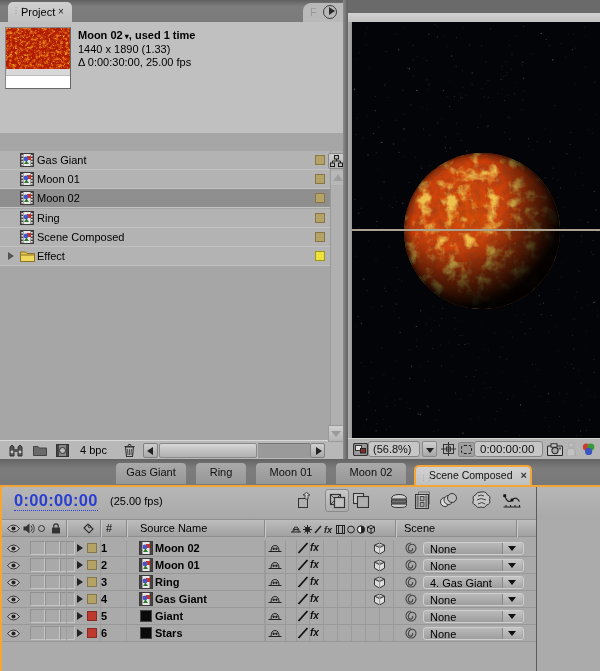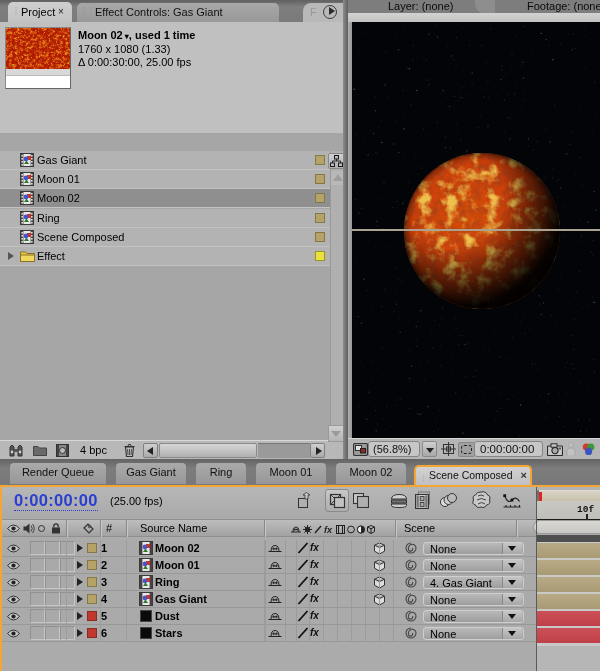--- a/index.html
+++ b/index.html
@@ -52,24 +52,20 @@
 <body>
 <div id="root">
 
 <div class="abs" id="project">
   <div class="abs" id="pj-tabbar">
     <div class="abs tab-act" style="left:8px;top:2px;width:64px;height:20px;">
       <span style="position:absolute;left:4px;top:4px;color:#8f8f8f;font-size:8px;letter-spacing:-1px;">⋮⋮</span>
       <span style="position:absolute;left:13px;top:4px;font-size:11px;">Project</span>
       <span style="position:absolute;left:50px;top:4px;font-size:10px;color:#222;">×</span>
     </div>
-    <div class="abs tab-inact" style="left:77px;top:3px;width:202px;height:19px;">
-      <span style="position:absolute;left:3px;top:3px;color:#8a8a8a;font-size:8px;letter-spacing:-1px;">⋮⋮</span>
-      <span style="position:absolute;left:18px;top:3px;font-size:11px;">Effect Controls: Gas Giant</span>
-    </div>
     <div class="abs" style="left:303px;top:3px;width:42px;height:19px;background:#b9b9b9;border-radius:8px 0 0 0;">
       <span style="position:absolute;left:7px;top:3px;font-size:11px;color:#999;">F</span>
       <span id="pmenu" style="position:absolute;left:20px;top:2px;width:14px;height:14px;border:1.5px solid #3c3c3c;border-radius:50%;"></span>
       <span style="position:absolute;left:26px;top:4px;width:0;height:0;border-left:6px solid #2a2a2a;border-top:4px solid transparent;border-bottom:4px solid transparent;"></span>
     </div>
   </div>
   <div class="abs" id="pj-info">
     <div class="abs" id="pj-thumb">
       <svg width="64" height="41" style="position:absolute;left:0;top:0">
         <defs>
@@ -82,21 +78,21 @@
           <feColorMatrix in="n" type="matrix" values="0 0 0 0 1  0 0 0 0 0.72  0 0 0 0 0.05  3.2 0 0 0 -1.9"></feColorMatrix>
         </filter>
             </defs>
         <rect width="64" height="41" fill="#b01b02"></rect>
         <rect width="64" height="41" filter="url(#fireA)" opacity="0.95"></rect>
         <rect width="64" height="41" filter="url(#fireB)" opacity="0.95"></rect>
       </svg>
       <div class="abs" style="left:0;top:41px;width:64px;height:7px;background:#d8d8d8;border-bottom:1px solid #bbb;"></div>
     </div>
     <div class="pj-line" style="top:7px;font-weight:bold;">Moon 02 <span style="font-size:8px;">▾</span>, used 1 time</div>
-    <div class="pj-line" style="top:21px;">1760 x 1080 (1.33)</div>
+    <div class="pj-line" style="top:21px;">1440 x 1890 (1.33)</div>
     <div class="pj-line" style="top:34px;">Δ 0:00:30:00, 25.00 fps</div>
   </div>
   <div id="pj-rows">
         <div class="prow" style="top:151px;">
           <svg class="ico" style="left:20px;top:2px" width="14" height="14" viewBox="0 0 14 14">
 <rect x="0.5" y="0.5" width="13" height="13" fill="#e8e8e8" stroke="#3a3a3a"></rect>
 <rect x="1" y="1" width="2.4" height="12" fill="#4a4042"></rect>
             <rect x="10.6" y="1" width="2.4" height="12" fill="#4a4042"></rect>
 <rect x="1.4" y="2" width="1.6" height="1.6" fill="#ddd"></rect>
             <rect x="1.4" y="5" width="1.6" height="1.6" fill="#ddd"></rect>
@@ -247,25 +243,20 @@
           <span style="position:absolute;left:5px;top:3px;width:0;height:0;border-left:6px solid #222;border-top:4px solid transparent;border-bottom:4px solid transparent;"></span>
         </div>
  <div style="position:absolute;left:328px;top:-16px;width:16px;height:17px;background:linear-gradient(#d0d0d0,#b4b4b4);border:1px solid #999;">
           <span style="position:absolute;left:2px;top:5px;width:0;height:0;border-top:6px solid #9a9a9a;border-left:5px solid transparent;border-right:5px solid transparent;"></span>
         </div>
 </div>
   <div class="abs" id="pj-edge"></div>
 </div>
 
 <div class="abs" id="viewer">
-  <div class="abs" id="vw-tabbar">
-    <span style="position:absolute;left:40px;top:0px;font-size:11px;color:#0a0a0a;">Layer: (none)</span>
-    <span style="position:absolute;left:127px;top:-6px;width:20px;height:20px;background:#8d8d8d;border-radius:0 0 0 10px;"></span>
-    <span style="position:absolute;left:179px;top:0px;font-size:11px;color:#0a0a0a;white-space:nowrap;">Footage: (none</span>
-  </div>
   <div class="abs" id="vw-strip"></div>
       <div class="abs" id="vw-left"></div>
   <div class="abs" id="vw-black">
     <svg width="248" height="416">
       <defs>
         <radialGradient id="pg" cx="40%" cy="38%" r="75%">
           <stop offset="0%" stop-color="#d44e08"></stop>
           <stop offset="35%" stop-color="#cf420a"></stop>
           <stop offset="65%" stop-color="#bb3607"></stop>
           <stop offset="88%" stop-color="#7e2205"></stop>
@@ -757,21 +748,20 @@
  <svg class="ico" style="left:233px;top:3px" width="15" height="15" viewBox="0 0 15 15">
           <circle cx="5.4" cy="5" r="3.6" fill="#d03a2a"></circle>
           <circle cx="9.8" cy="5" r="3.6" fill="#3a9a3a"></circle>
           <circle cx="7.6" cy="9.4" r="3.6" fill="#3a55c0"></circle>
         </svg>
 </div>
 </div>
 
 <div class="abs" id="timeline">
   <div class="abs" id="tl-tabbar">
-        <div class="ttab" style="left:10px;width:96px;">Render Queue</div>
         <div class="ttab" style="left:116px;width:70px;">Gas Giant</div>
         <div class="ttab" style="left:196px;width:50px;">Ring</div>
         <div class="ttab" style="left:256px;width:70px;">Moon 01</div>
         <div class="ttab" style="left:336px;width:70px;">Moon 02</div>
         <div class="ttab" style="left:414px;width:118px;top:6px;height:21px;background:linear-gradient(#d2d2d2,#bfbfbf);border:2px solid #f3a536;border-bottom:none;border-radius:5px 5px 0 0;line-height:15px;text-align:left;">
 <span style="position:absolute;left:4px;top:3px;color:#9a9a9a;font-size:7px;letter-spacing:-1px;">⋮⋮</span>
 <span style="position:absolute;left:13px;top:1px;font-size:10.5px;">Scene Composed</span>
 <span style="position:absolute;right:3px;top:1px;font-size:11px;font-weight:bold;color:#333;">×</span>
         </div>
       </div>
@@ -1111,21 +1101,21 @@
             <path d="M0.5 4.5 Q6.5 -2.5 12.5 4.5 Q6.5 11.5 0.5 4.5 Z" fill="#c8c8c8" stroke="#222" stroke-width="0.9"></path>
             <circle cx="6.5" cy="4.5" r="2.1" fill="#222"></circle>
           </svg>
           <span class="cellbox" style="left:30px;top:1px;"></span>
           <span class="cellbox" style="left:45px;top:1px;"></span>
           <span class="cellbox" style="left:60px;top:1px;"></span>
           <span style="position:absolute;left:77px;top:4px;width:0;height:0;border-left:6px solid #222;border-top:4px solid transparent;border-bottom:4px solid transparent;"></span>
           <span style="position:absolute;left:87px;top:3px;width:10px;height:10px;background:#c0392f;border:1px solid #8a2a22;"></span>
           <span class="num">5</span>
           <span style="position:absolute;left:140px;top:2px;width:12px;height:12px;background:#0a0a0a;border:1px solid #444;"></span>
-          <span class="lnm">Dust</span>
+          <span class="lnm">Giant</span>
           <svg class="ico" style="left:268px;top:4px" width="14" height="10" viewBox="0 0 14 10">
             <g stroke="#222" fill="none">
               <path d="M0.5 7.5 L13.5 7.5 M3 7.5 Q3 1.5 7 1.5 Q11 1.5 11 7.5"></path>
               <circle cx="5.6" cy="4.8" r="0.8" fill="#222"></circle>
               <circle cx="8.4" cy="4.8" r="0.8" fill="#222"></circle>
             </g>
           </svg>
           <svg class="ico" style="left:297px;top:2px" width="12" height="12" viewBox="0 0 12 12">
             <path d="M1.5 11 L10.5 1" stroke="#111" stroke-width="1.8"></path>
           </svg>
@@ -1196,36 +1186,16 @@
           <span style="position:absolute;left:296px;top:0;width:1px;height:16px;background:#9b9b9b;"></span>
           <span style="position:absolute;left:309px;top:0;width:1px;height:16px;background:#9b9b9b;"></span>
           <span style="position:absolute;left:323px;top:0;width:1px;height:16px;background:#9b9b9b;"></span>
           <span style="position:absolute;left:337px;top:0;width:1px;height:16px;background:#9b9b9b;"></span>
           <span style="position:absolute;left:351px;top:0;width:1px;height:16px;background:#9b9b9b;"></span>
           <span style="position:absolute;left:365px;top:0;width:1px;height:16px;background:#9b9b9b;"></span>
           <span style="position:absolute;left:379px;top:0;width:1px;height:16px;background:#9b9b9b;"></span>
           <span style="position:absolute;left:393px;top:0;width:1px;height:16px;background:#9b9b9b;"></span>
         </div>
       </div>
-  <div class="abs" id="tl-right">
- <div style="position:absolute;left:1px;top:0px;width:63px;height:33px;background:#b3b3b3;"></div>
- <div style="position:absolute;left:1px;top:4px;width:63px;height:11px;background:linear-gradient(#d8d3c6,#c9c1ab);border-top:1px solid #e2ddd2;"></div>
- <div style="position:absolute;left:3px;top:6px;width:3px;height:9px;background:#e32222;"></div>
- <div style="position:absolute;left:0px;top:4px;width:3px;height:30px;background:linear-gradient(#6a6a6a,#8a8a8a);border-radius:3px 0 0 0;"></div>
- <div style="position:absolute;left:1px;top:15px;width:63px;height:19px;background:linear-gradient(#c9c7c2,#c0beb9);border-bottom:1.5px solid #1a1a1a;">
-   <span style="position:absolute;left:40px;top:3px;font-size:9.5px;font-weight:bold;font-family:'Liberation Mono',monospace;color:#111;">10f</span>
-   <span style="position:absolute;left:49px;top:13px;width:1.5px;height:6px;background:#222;"></span>
- </div>
- <div style="position:absolute;left:-3px;top:34px;width:67px;height:14px;background:linear-gradient(#d8d7d4,#c9c8c5);border-radius:7px 0 0 7px;border:1px solid #9a9a9a;border-right:none;"></div>
- <div style="position:absolute;left:1px;top:49px;width:63px;height:7px;background:#4f4f4f;"></div>
- <div style="position:absolute;left:1px;top:56px;width:63px;height:104px;background:#c9c9c9;"></div>
- <div style="position:absolute;left:1px;top:160px;width:63px;height:25px;background:#b6b6b6;"></div>
-<div class="tanbar" style="top:57px;"></div>
-        <div class="tanbar" style="top:74px;"></div>
-        <div class="tanbar" style="top:91px;"></div>
-        <div class="tanbar" style="top:108px;"></div>
-        <div class="redbar" style="top:125px;"></div>
-        <div class="redbar" style="top:142px;"></div>
-      </div>
   <div class="abs" style="left:536px;top:27px;width:1px;height:185px;background:#5a5a5a;"></div>
   <div class="abs" id="focus-top" style="top:26px;"></div>
   <div class="abs" id="focus-left" style="top:26px;height:186px;"></div>
 </div>
 </div>
 </body></html>

